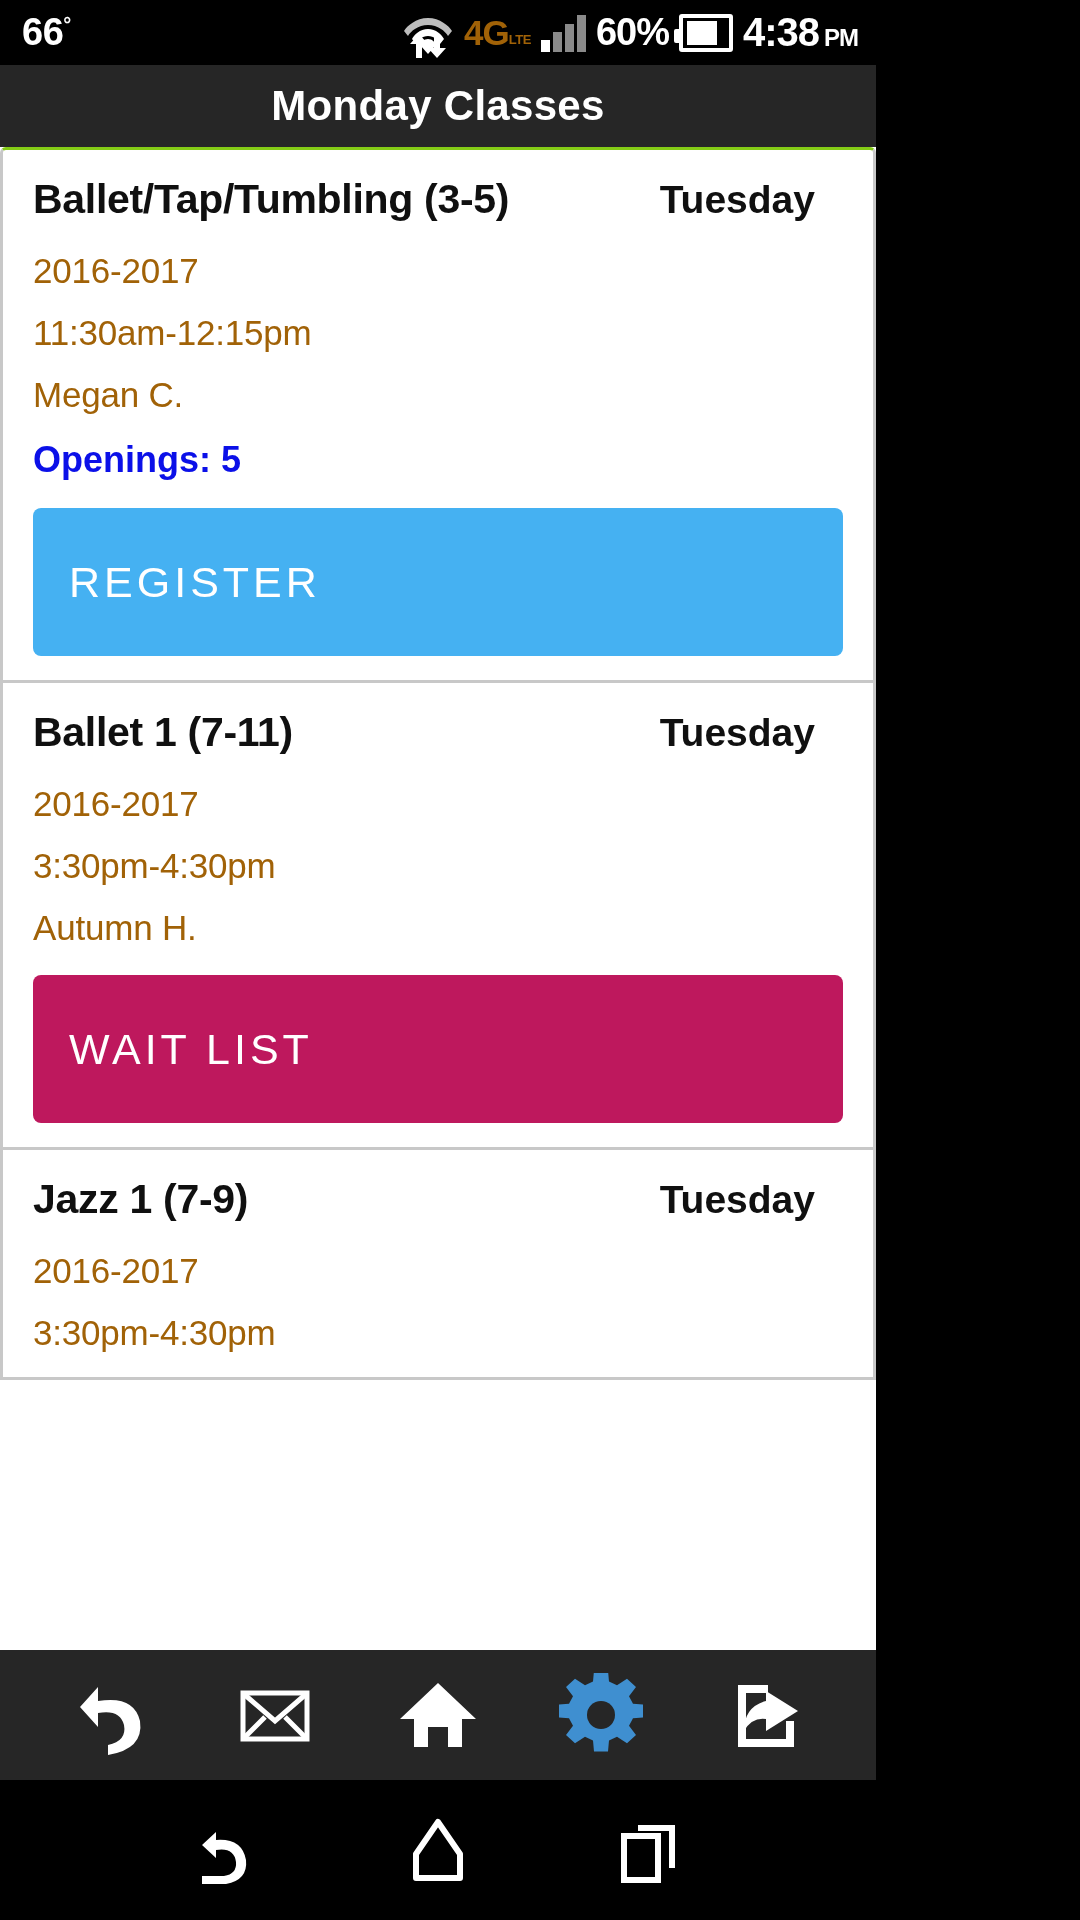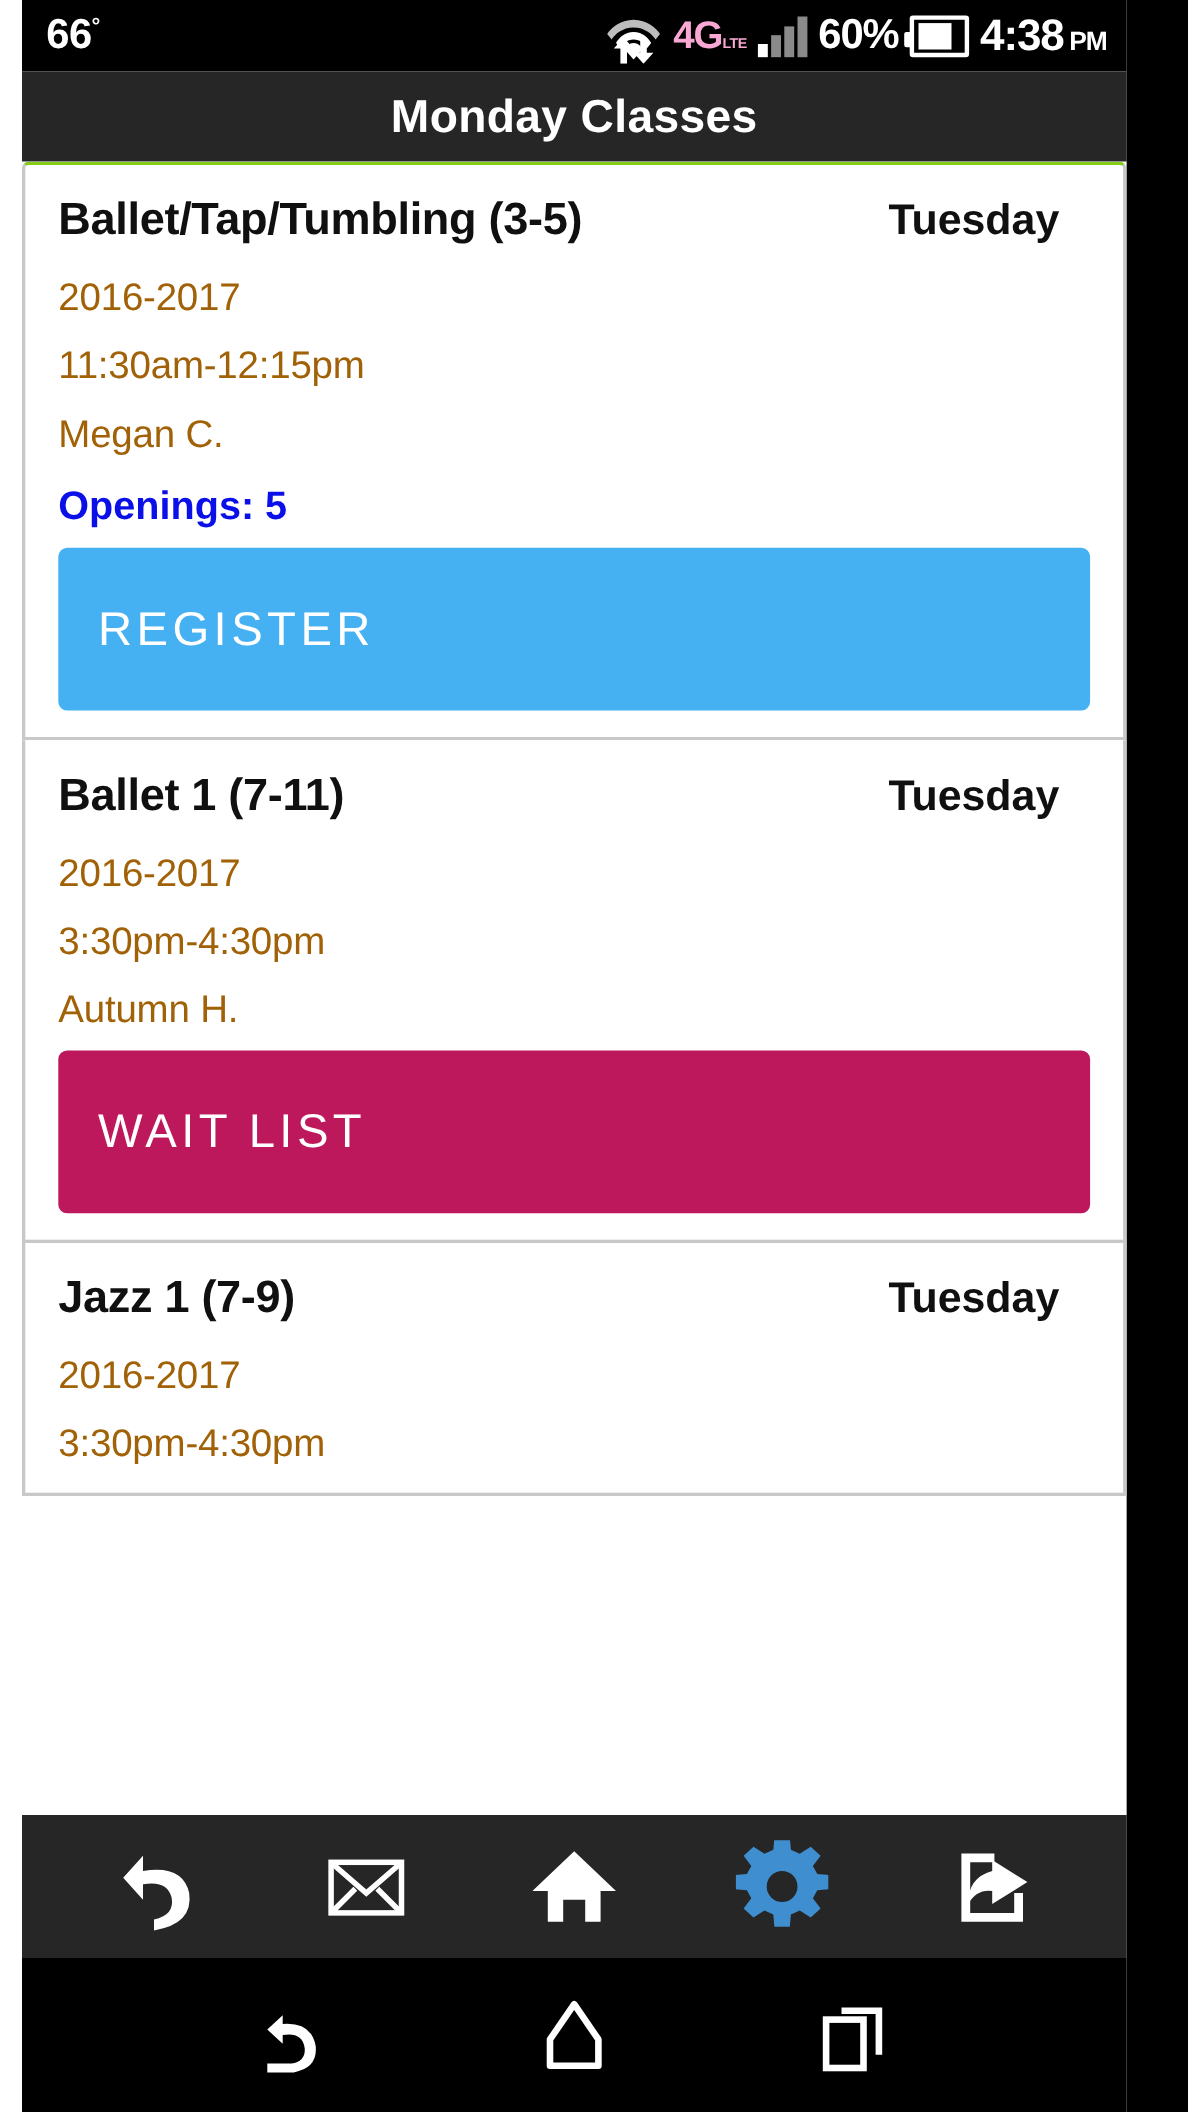--- a/index.html
+++ b/index.html
@@ -2,33 +2,33 @@
 <html><head>
 <meta charset="utf-8">
 <style>
   * { margin:0; padding:0; box-sizing:border-box; }
   html, body {
     width:1080px; height:1920px;
     background:#000;
     font-family:"Liberation Sans", sans-serif;
     overflow:hidden;
   }
-  #screen { position:relative; width:1024px; height:1920px; background:#ffffff; display:flex; flex-direction:column;padding-left:20px; }
+  #screen { position:relative; width:876px; height:1920px; background:#ffffff; display:flex; flex-direction:column; }
 
   
   .status-bar{
     height:65px; background:#000000; color:#ffffff;
     display:flex; align-items:center; padding:0 18px 0 22px; flex:0 0 65px;
   }
   .temp{ font-size:38px; font-weight:700; letter-spacing:-0.5px; }
   .temp sup{ font-size:20px; vertical-align:super; }
   .status-right{ margin-left:auto; display:flex; align-items:center; gap:10px; }
   .wifi-wrap{ position:relative; width:52px; height:50px; display:flex; align-items:flex-start; justify-content:center;}
   .wifi-wrap svg{ position:absolute; top:2px; left:0; }
-  .lte{ display:flex; align-items:flex-end; color:#f9a8d4; font-weight:700; }
+  .lte{ display:flex; align-items:flex-end; color:#a16207; font-weight:700; }
   .lte .g4{ font-size:35px; line-height:30px; letter-spacing:-1px; }
   .lte .sub{ font-size:13px; line-height:17px; letter-spacing:-0.5px; }
   .bars{ display:flex; align-items:flex-end; gap:3px; height:38px; }
   .bars i{ display:block; width:9px; background:#ffffff; }
   .bars i:nth-child(1){ height:12px; }
   .bars i:nth-child(2){ height:20px; background:#8a8a8a;}
   .bars i:nth-child(3){ height:28px; background:#8a8a8a;}
   .bars i:nth-child(4){ height:37px; background:#8a8a8a;}
   .batt-pct{ font-size:38px; font-weight:700; letter-spacing:-1px; }
   .batt{ position:relative; width:54px; height:38px; border:4px solid #fff; border-radius:3px; display:flex; align-items:center; }
@@ -54,21 +54,21 @@
     padding:26px 30px 24px 30px;
   }
   .card:first-child{ border-top:3px solid #84cc16; border-radius:6px 6px 0 0;}
   .card-head{ display:flex; align-items:baseline; justify-content:space-between; padding-right:28px;}
   .card-title{ font-size:41px; font-weight:700; color:#101010; letter-spacing:-0.3px;}
   .card-day{ font-size:39px; font-weight:700; color:#101010; }
   .meta{ font-size:35px; color:#a16207; margin-top:22px; letter-spacing:-0.2px;}
   .meta.first{ margin-top:28px; }
   .openings{ font-size:36px; font-weight:700; color:#0b10e8; margin-top:24px; }
   .action{
-    margin-top:17px; height:148px; border-radius:8px;
+    margin-top:27px; height:148px; border-radius:8px;
     display:flex; align-items:center;
     color:#ffffff; font-size:43px; font-weight:400;
     letter-spacing:4px; padding-left:36px;
   }
   .action.register{ background:#45b1f2; }
   .action.waitlist{ background:#be185d; }
 
   
   .toolbar{
     flex:0 0 130px; background:#262626;

